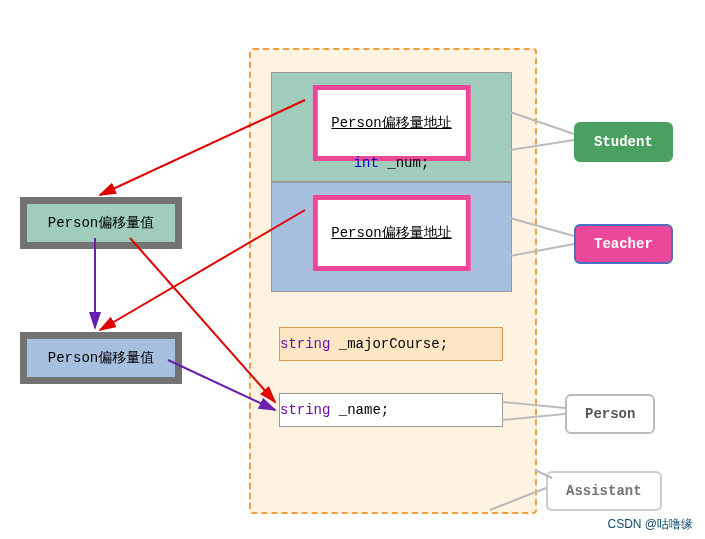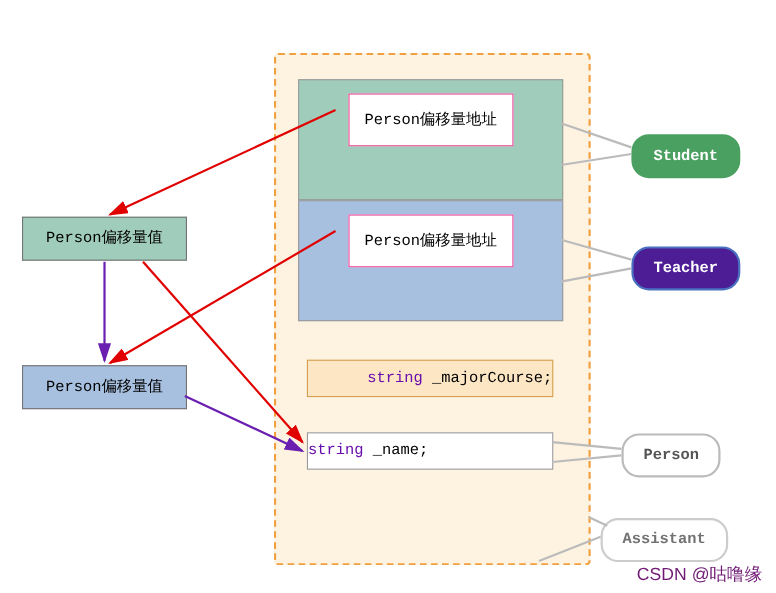--- a/index.html
+++ b/index.html
@@ -41,106 +41,110 @@
     background: #a8c0e0;
     border: 1px solid #999;
     text-align: center;
   }
   .addr-label {
     position: absolute;
     left: 50%;
     transform: translateX(-50%);
     top: 12px;
     background: #fff;
-    border: 1px solid #ec4899;
-    padding: 14px 14px;
+    border: 5px solid #ec4899;
+    padding: 24px 14px;
     white-space: nowrap;
+    text-decoration: underline;
   }
   .member-text {
     position: absolute;
     left: 0;
     right: 0;
     bottom: 10px;
     text-align: center;
     font-family: "Courier New", monospace;
   }
   .type-int { color: #0000cc; }
   .type-string { color: #6a0dad; }
   .name-token { color: #000; }
   .major-box {
     position: absolute;
     left: 279px;
     top: 327px;
     width: 222px;
     height: 32px;
     background: #fde6c4;
     border: 1px solid #d4a050;
-    text-align: right;
+    text-align: left;
     line-height: 32px;
     font-family: "Courier New", monospace;
   }
   .name-box {
     position: absolute;
     left: 279px;
     top: 393px;
     width: 222px;
     height: 32px;
     background: #fff;
     border: 1px solid #999;
     text-align: left;
     line-height: 32px;
     font-family: "Courier New", monospace;
   }
   .offset-box {
     position: absolute;
     width: 148px;
     height: 38px;
-    border: 1px solid #737373;
+    border: 7px solid #737373;
     text-align: center;
     line-height: 38px;
   }
   .offset-green { background: #a0ccbb; left: 20px; top: 197px; }
   .offset-blue  { background: #a8c0e0; left: 20px; top: 332px; }
   .callout {
     position: absolute;
     border: 2px solid #bbb;
-    border-radius: 16px;
+    border-radius: 6px;
     padding: 10px 18px;
     font-family: "Courier New", monospace;
     font-weight: bold;
     background: #fff;
   }
   .callout-student { left: 574px; top: 122px; background: #4aa060; color: #fff; border-color:#4aa060; }
-  .callout-teacher { left: 574px; top: 224px; background: #4c1d95; color: #fff; border-color:#4a70c0; }
+  .callout-teacher { left: 574px; top: 224px; background: #ec4899; color: #fff; border-color:#4a70c0; }
   .callout-person  { left: 565px; top: 394px; background: #fff; color: #555; text-align: right; }
   .callout-assistant { left: 546px; top: 471px; background: #fff; color: #737373; border-color:#ccc; }
   svg.arrows {
     position: absolute;
     left: 0;
     top: 0;
     width: 705px;
     height: 539px;
     pointer-events: none;
   }
   .watermark {
     position: absolute;
     right: 12px;
     bottom: 6px;
-    color: #701a75;
-    font-size: 16px;
+    color: #0c4a6e;
+    font-size: 12px;
     font-family: sans-serif;
   }
 </style>
 </head>
 <body>
 
 <div class="container"></div>
 
 <div class="student-box">
   <div class="addr-label">Person偏移量地址</div>
+  <div class="member-text">
+    <span class="type-int">int </span><span class="name-token">_num;</span>
+  </div>
 </div>
 
 <div class="teacher-box">
   <div class="addr-label">Person偏移量地址</div>
 </div>
 
 <div class="major-box">
   <span class="type-string">string </span><span class="name-token">_majorCourse;</span>
 </div>
 

